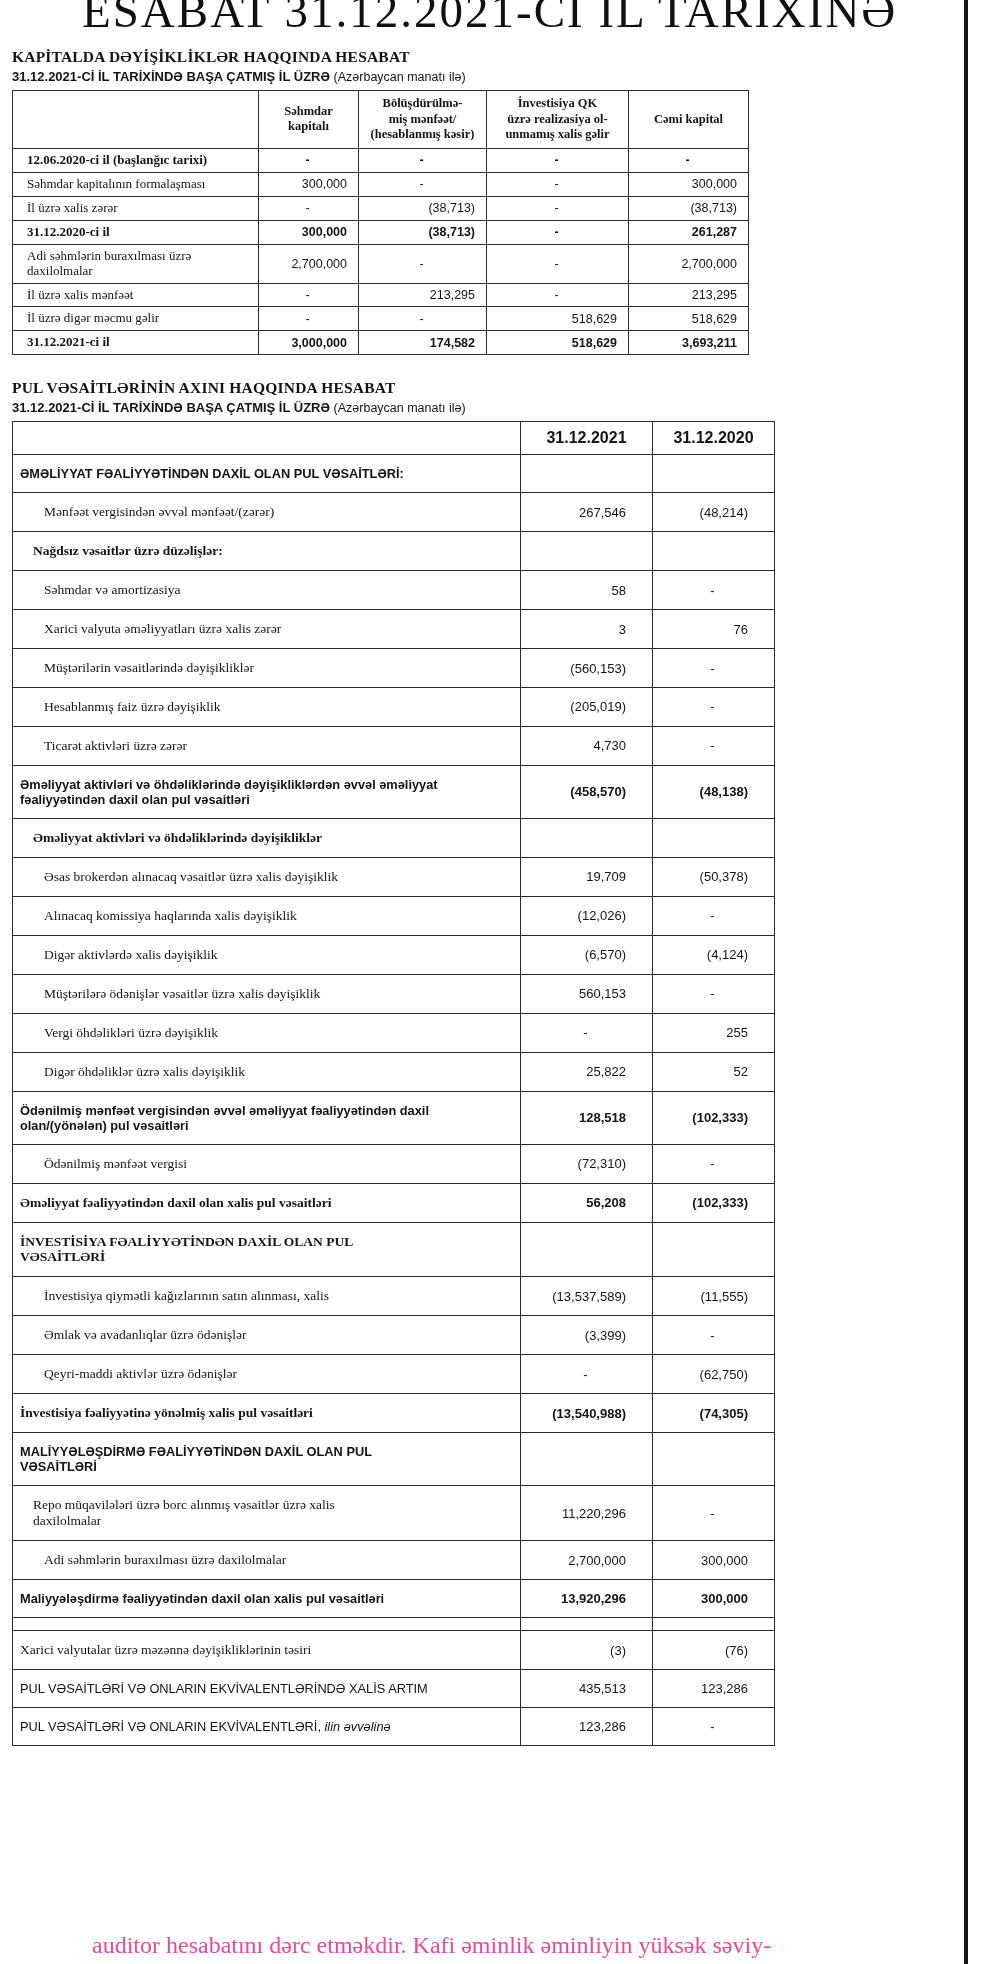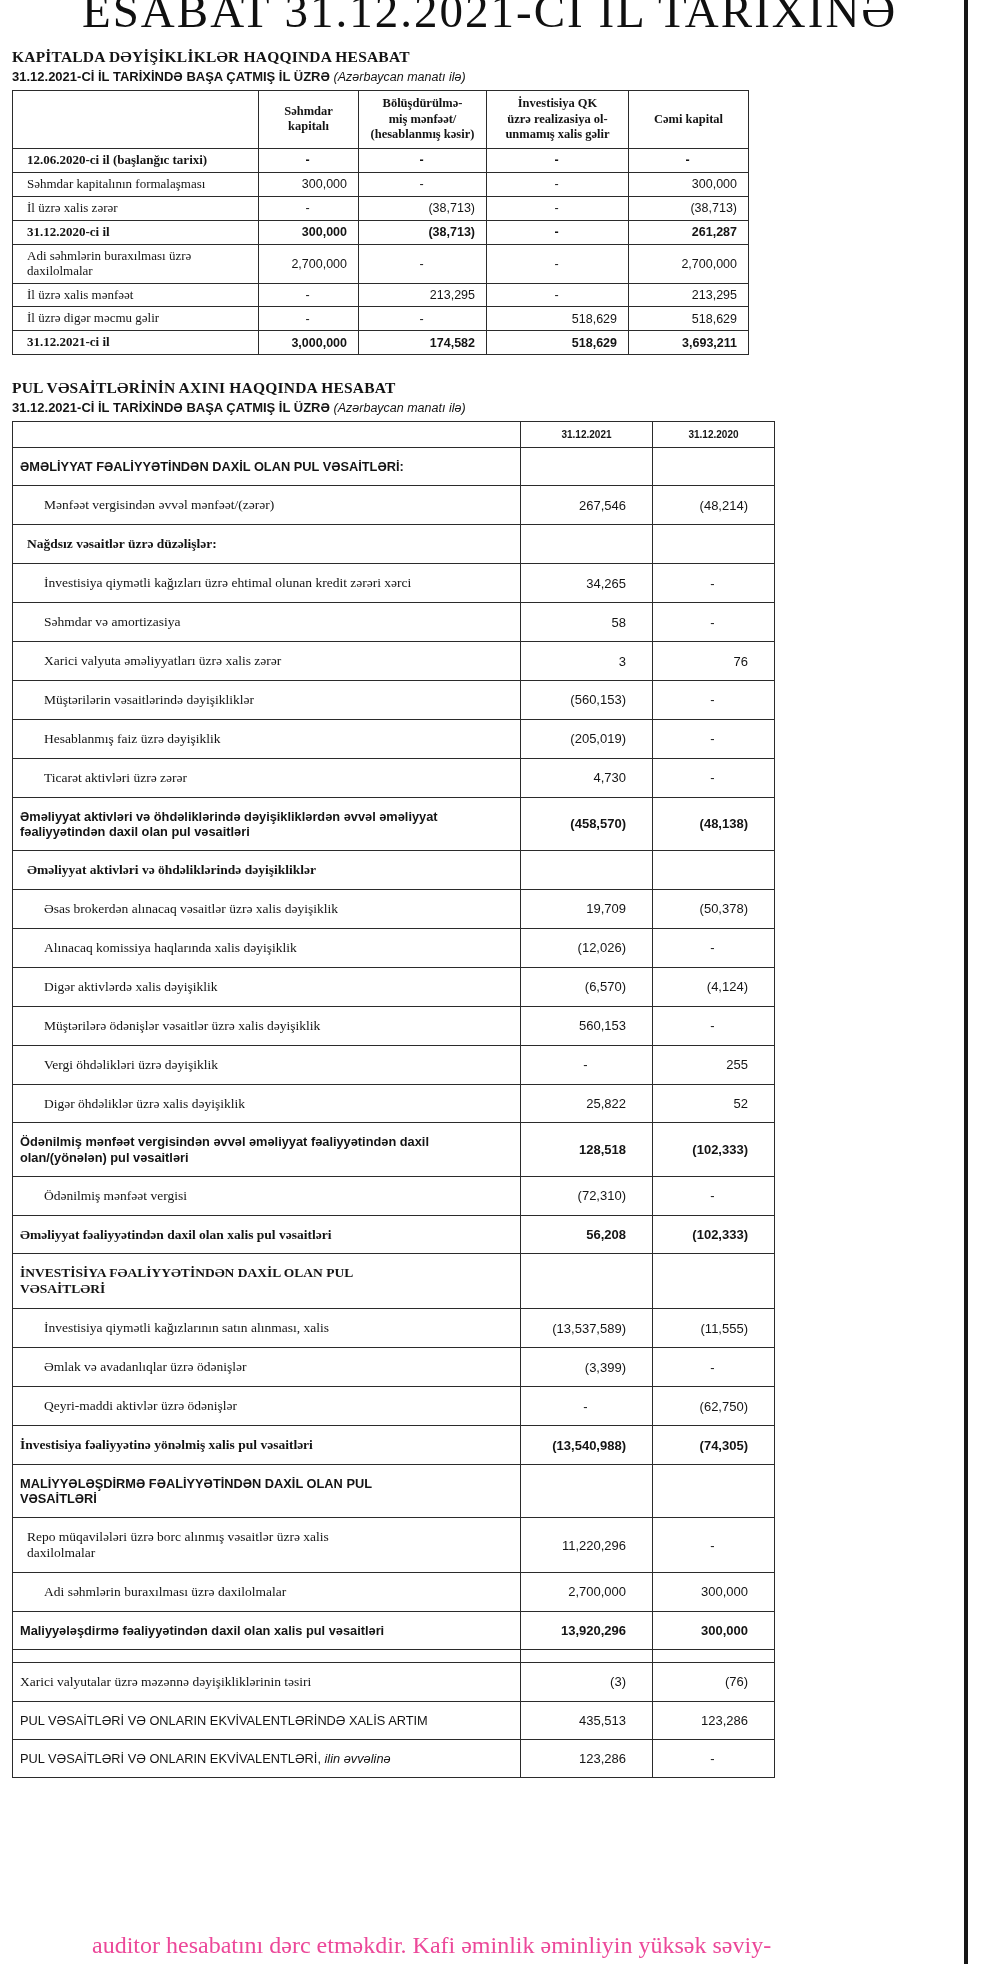--- a/index.html
+++ b/index.html
@@ -14,21 +14,21 @@
   .big-title-clip { height:34px; overflow:hidden; }
   .big-title {
     font-family:"Liberation Serif","DejaVu Serif",serif;
     font-size:47px; letter-spacing:2px; white-space:nowrap;
     margin-top:-16px; margin-left:70px; color:#101010;
   }
 
   .stmt-title { font-family:"Liberation Serif","DejaVu Serif",serif; font-weight:bold; font-size:15.5px; letter-spacing:.2px; }
   .sec-equity .stmt-title { margin-top:14px; }
   .stmt-sub { font-family:"Liberation Sans","DejaVu Sans",sans-serif; font-weight:bold; font-size:13px; margin:3px 0 6px; }
-  .stmt-sub .note { font-weight:normal; font-style:italic; font-size:12.5px; }
+  .stmt-sub .note { font-weight:normal; font-size:12.5px; }
 
   table { border-collapse:collapse; table-layout:fixed; }
   th, td { border:1px solid #2b2b2b; vertical-align:middle; }
 
   
   #equity-table { width:736px; }
   #equity-table .col-head {
     font-family:"Liberation Serif","DejaVu Serif",serif; font-weight:bold; font-size:12.5px;
     text-align:center; white-space:pre-line; line-height:1.25; padding:5px 2px;
   }
@@ -36,25 +36,25 @@
   #equity-table .value-cell {
     font-family:"Liberation Sans","DejaVu Sans",sans-serif; font-size:12.5px;
     text-align:right; padding:4px 11px 4px 2px;
   }
   #equity-table tr.bold-row td { font-weight:bold; }
 
   
   .sec-cashflow { margin-top:24px; }
   #cashflow-table { width:762px; }
   #cashflow-table .date-head {
-    font-family:"Liberation Sans","DejaVu Sans",sans-serif; font-weight:bold; font-size:10px;
+    font-family:"Liberation Sans","DejaVu Sans",sans-serif; font-weight:bold; font-size:16px;
     text-align:center; padding:7px 2px;
   }
   #cashflow-table .label-cell { font-size:13.5px; padding:11px 4px 11px 7px; line-height:1.18; white-space:pre-line; }
-  #cashflow-table .label-cell.ind1 { padding-left:14px; }
+  #cashflow-table .label-cell.ind1 { padding-left:20px; }
   #cashflow-table .label-cell.ind2 { padding-left:31px; }
   #cashflow-table .label-cell.sans { font-family:"Liberation Sans","DejaVu Sans",sans-serif; font-size:12.8px; }
   #cashflow-table .value-cell {
     font-family:"Liberation Sans","DejaVu Sans",sans-serif; font-size:13px;
     text-align:right; padding:11px 26px 11px 2px;
   }
   #cashflow-table .bold { font-weight:bold; }
   .dash { text-align:center !important; padding-right:4px !important; }
   tr.spacer-row td { height:13px; padding:0; }
   em { font-style:italic; }
@@ -193,25 +193,20 @@
             <td class="label-cell ind2">Mənfəət vergisindən əvvəl mənfəət/(zərər)</td>
             <td class="value-cell">267,546</td>
             <td class="value-cell">(48,214)</td>
           </tr>
           <tr>
             <td class="label-cell ind1 bold">Nağdsız vəsaitlər üzrə düzəlişlər:</td>
             <td class="value-cell bold"></td>
             <td class="value-cell bold"></td>
           </tr>
           <tr>
-            <td class="label-cell ind2">İnvestisiya qiymətli kağızları üzrə ehtimal olunan kredit zərəri xərci</td>
-            <td class="value-cell">34,265</td>
-            <td class="value-cell dash">-</td>
-          </tr>
-          <tr>
             <td class="label-cell ind2">Səhmdar və amortizasiya</td>
             <td class="value-cell">58</td>
             <td class="value-cell dash">-</td>
           </tr>
           <tr>
             <td class="label-cell ind2">Xarici valyuta əməliyyatları üzrə xalis zərər</td>
             <td class="value-cell">3</td>
             <td class="value-cell">76</td>
           </tr>
           <tr>

